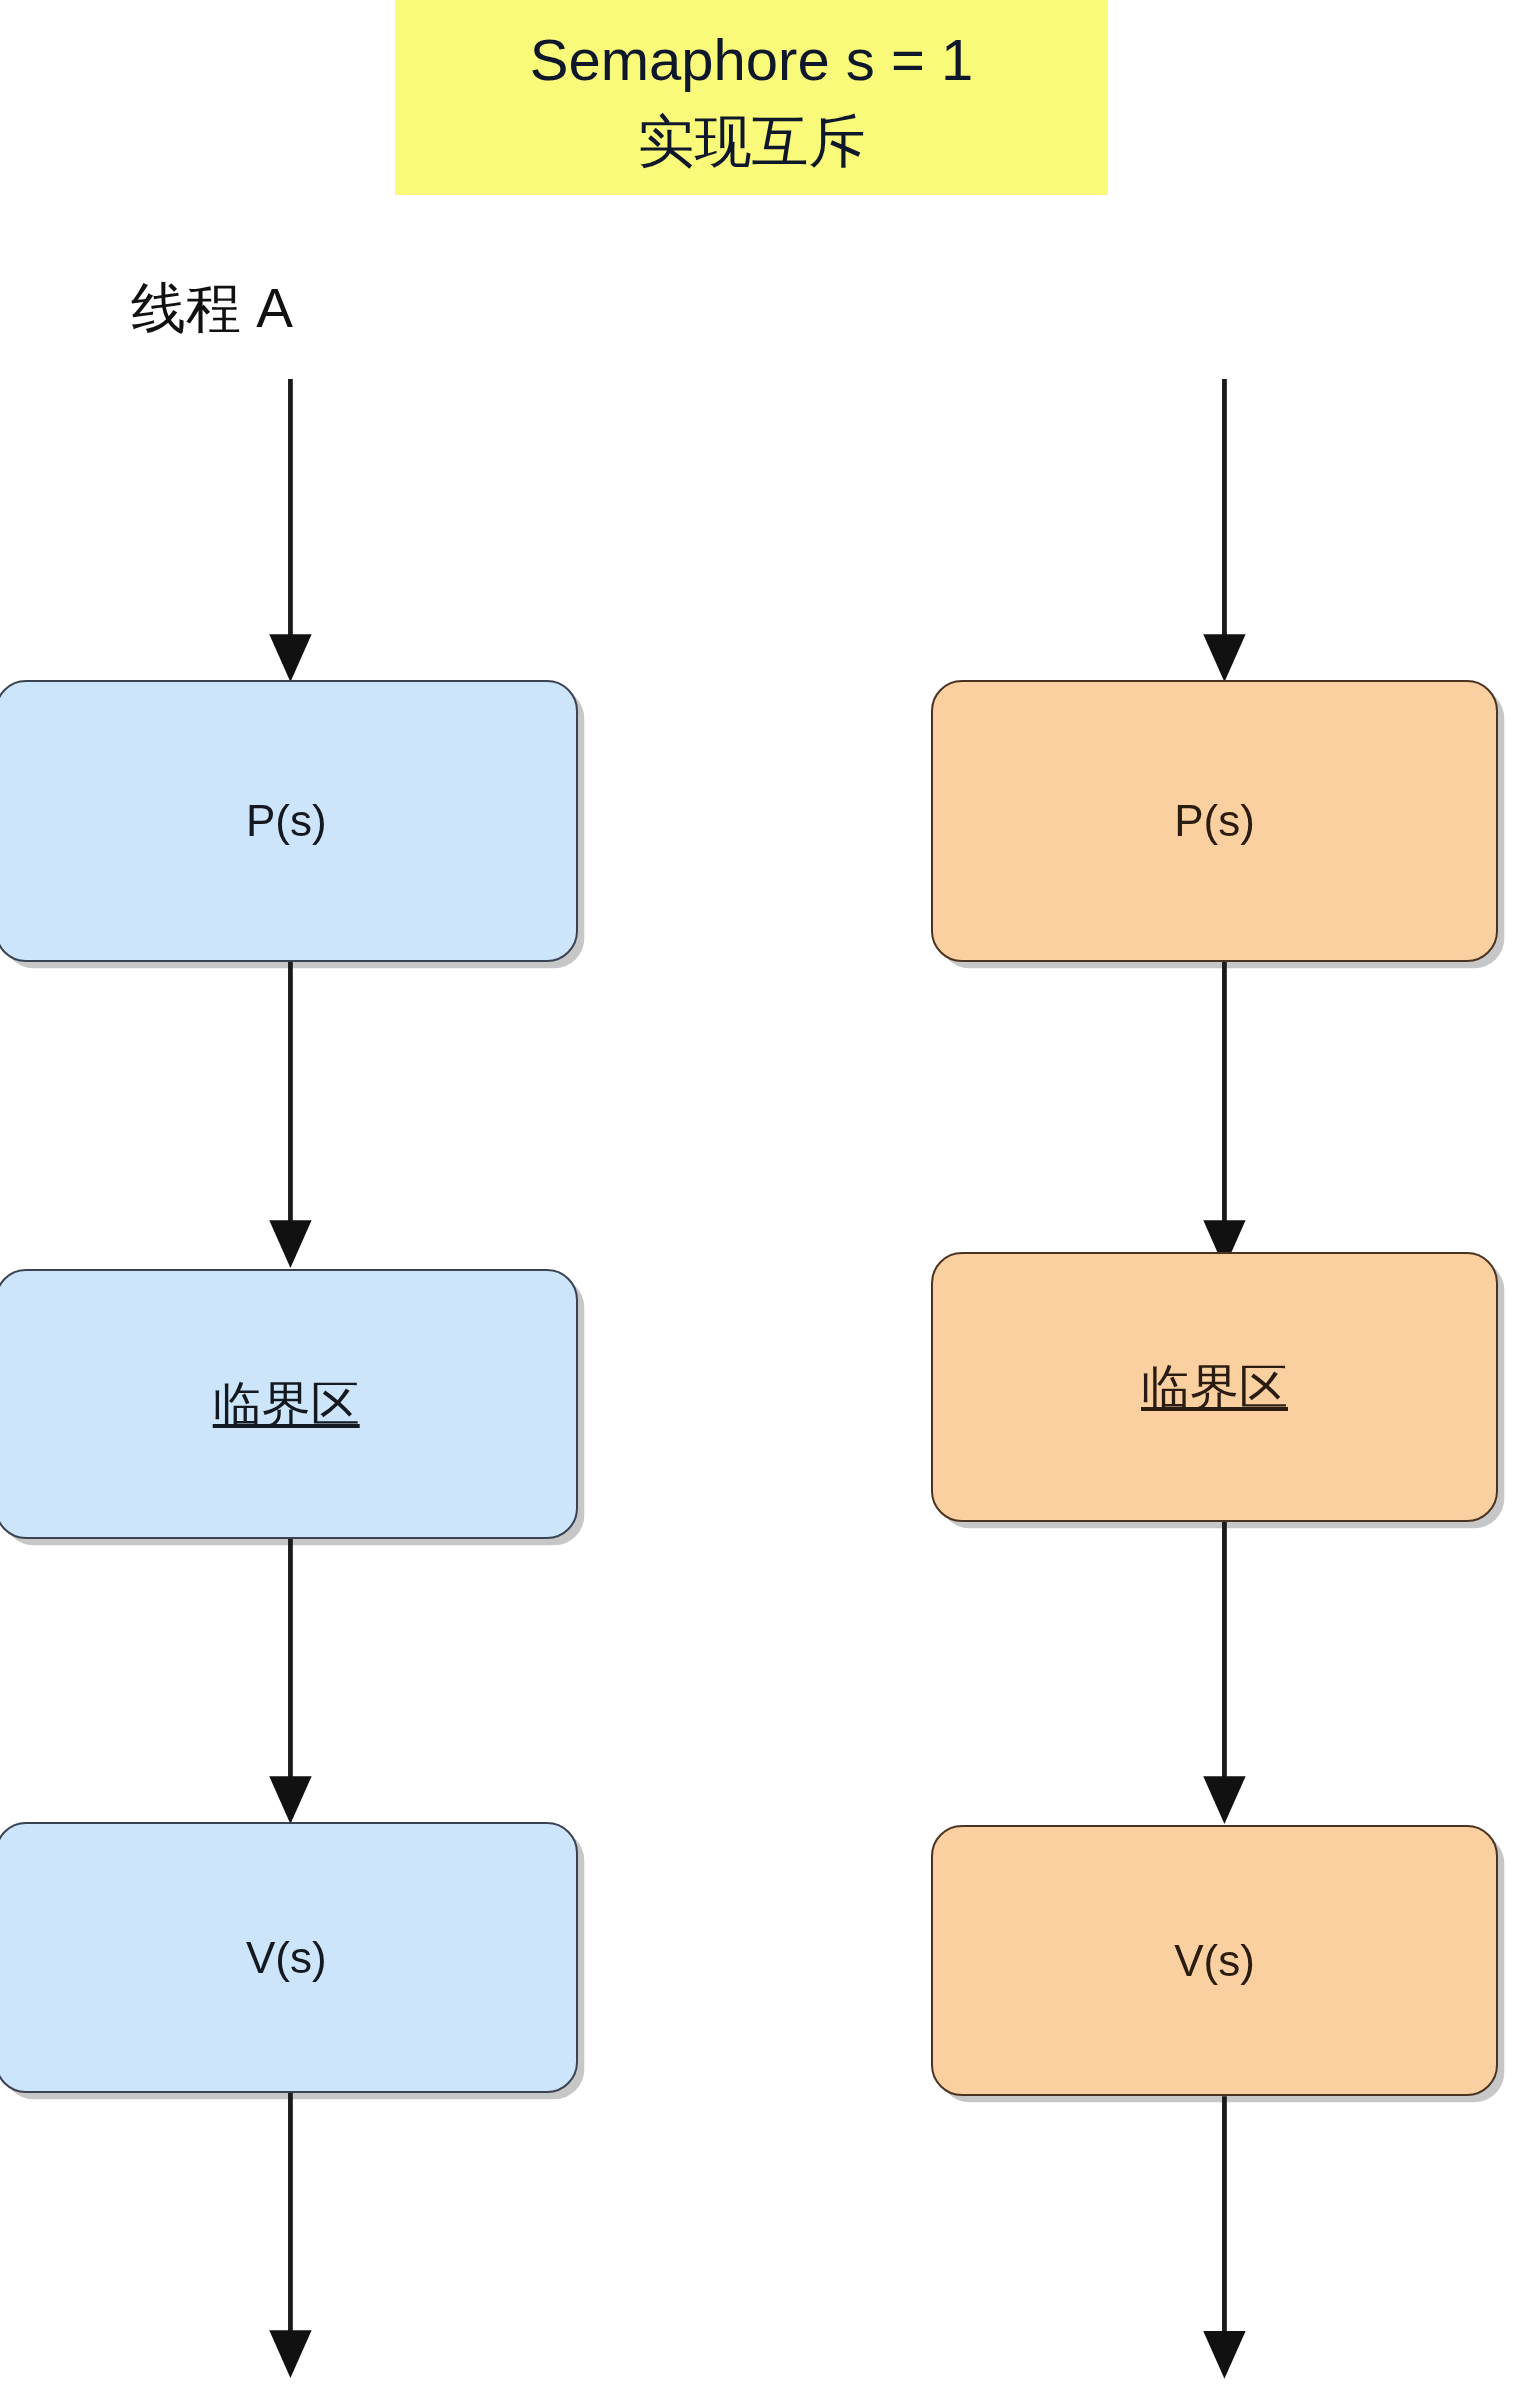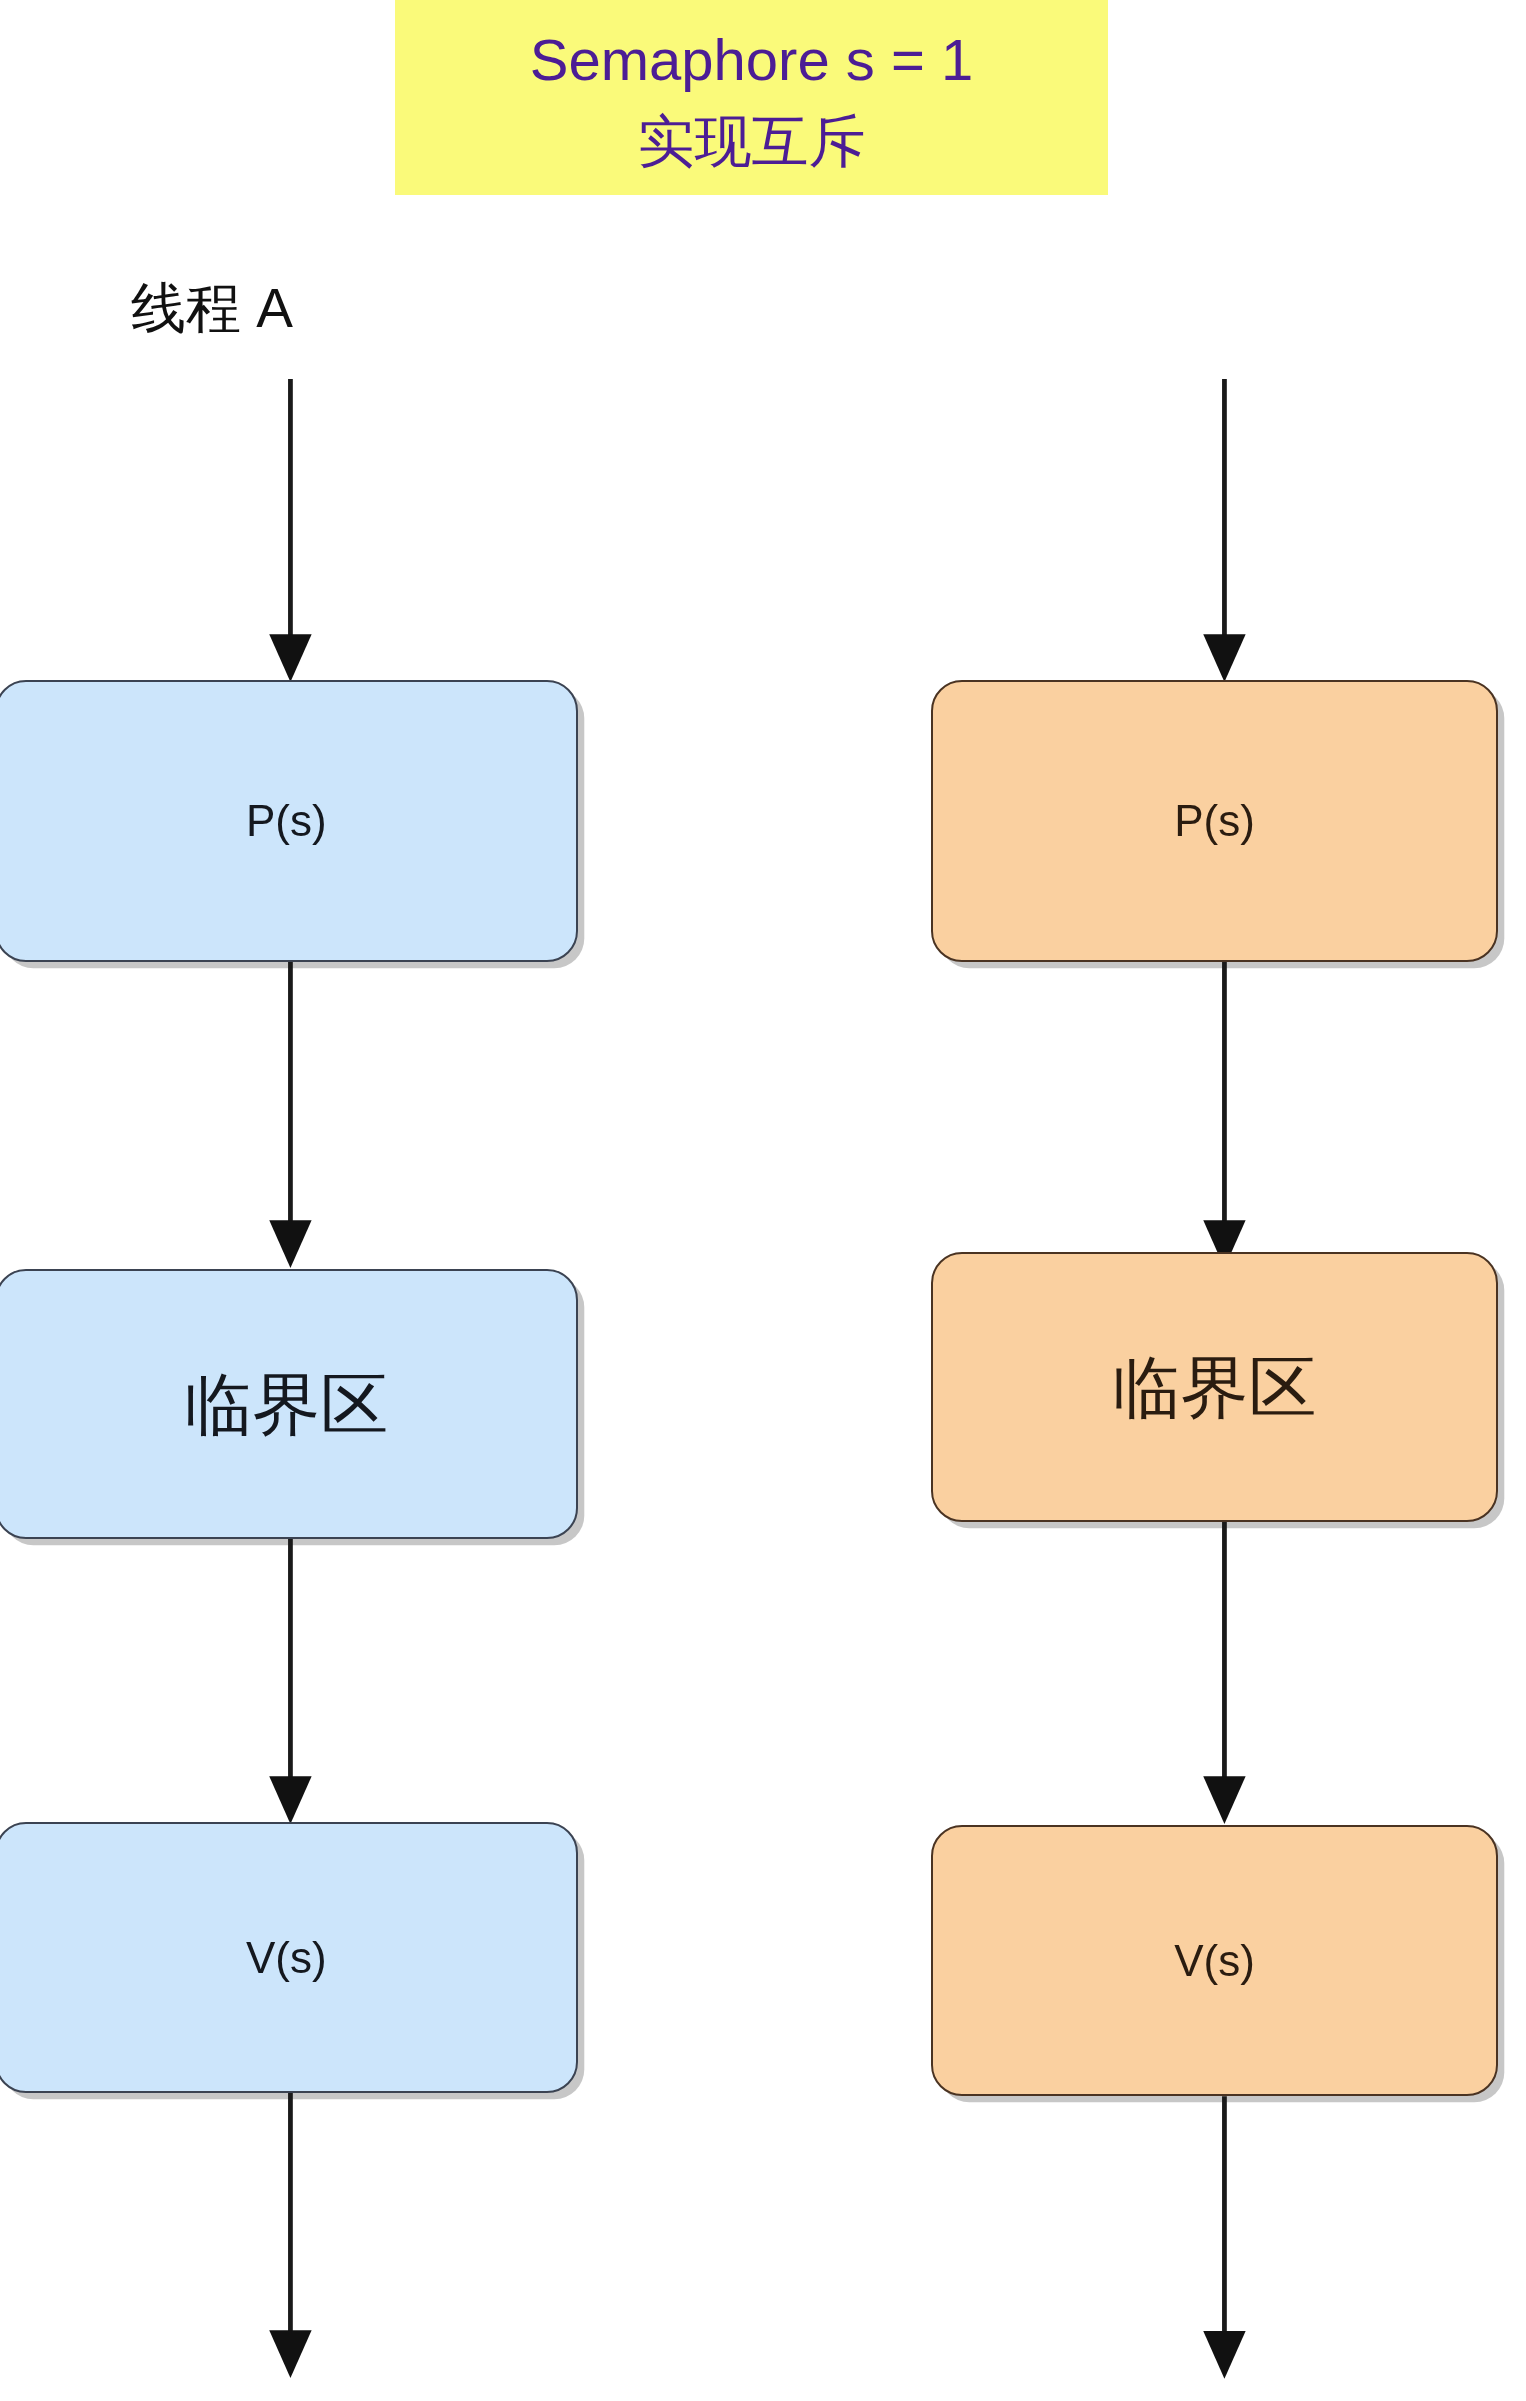--- a/index.html
+++ b/index.html
@@ -27,21 +27,21 @@
     height: 195px;
     background: #FAFA7A;
     display: flex;
     flex-direction: column;
     align-items: center;
     justify-content: center;
     box-sizing: border-box;
     padding-top: 5.3px;
   }
   .title-line {
-    color: #4c1d95;
+    color: #0f172a;
     font-size: 58px;
     line-height: 1.42;
     white-space: nowrap;
     font-weight: 400;
     letter-spacing: 0px;
   }
   .title-line.cjk {
     font-size: 57px;
   }
 
@@ -76,21 +76,22 @@
   .node-label {
     font-size: 44px;
     color: #14181f;
     line-height: 1;
     white-space: nowrap;
   }
   .node-box.orange .node-label {
     color: #2a1c10;
   }
   .node-label.cjk {
-    font-size: 68px;
+    font-size: 49px;
+    text-decoration: underline;
   }
 
   
   .arrow {
     position: absolute;
   }
   .arrow svg {
     display: block;
     overflow: visible;
   }

